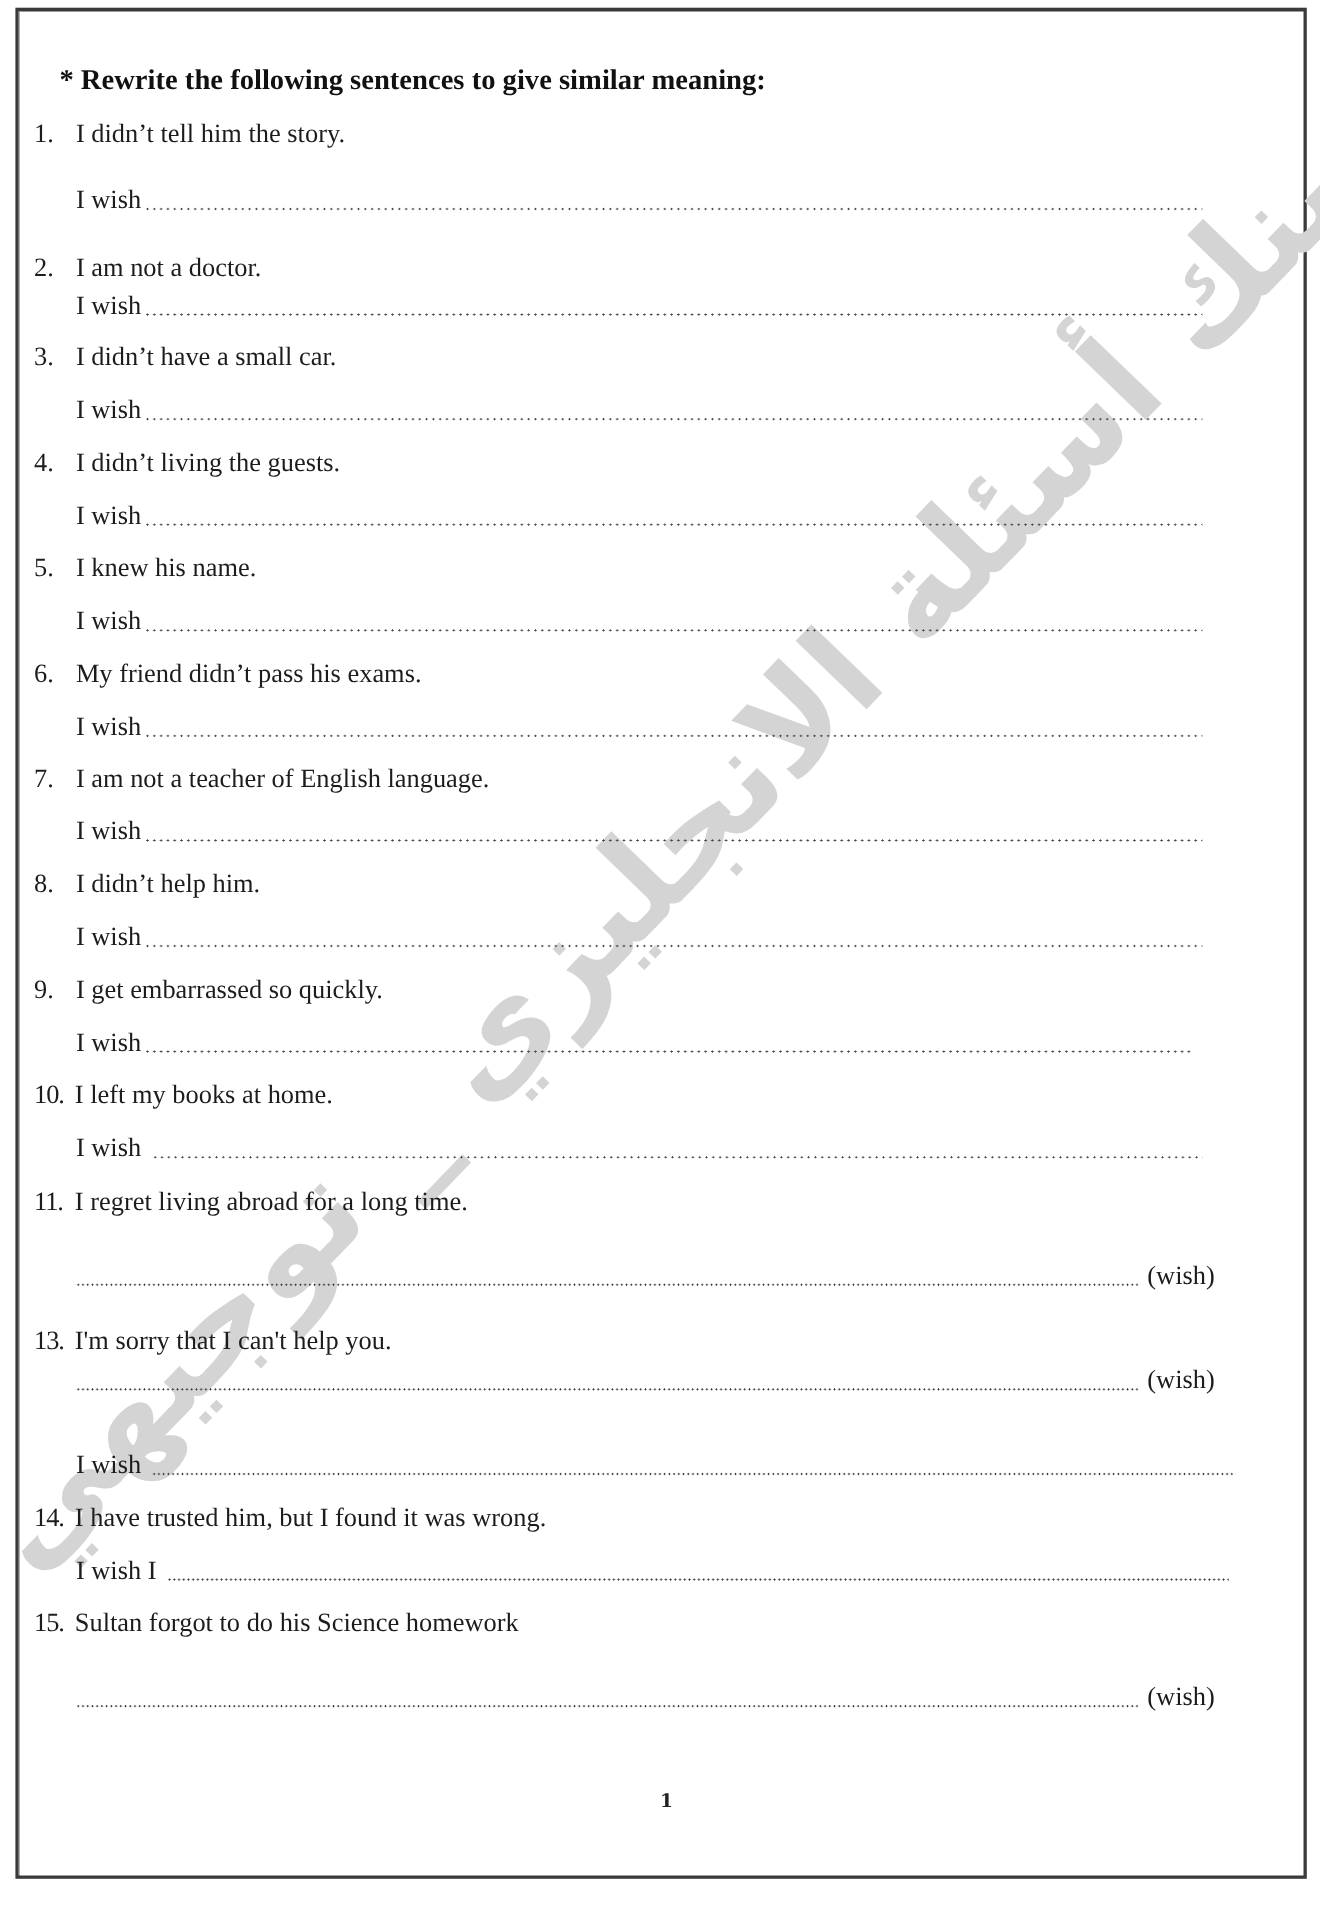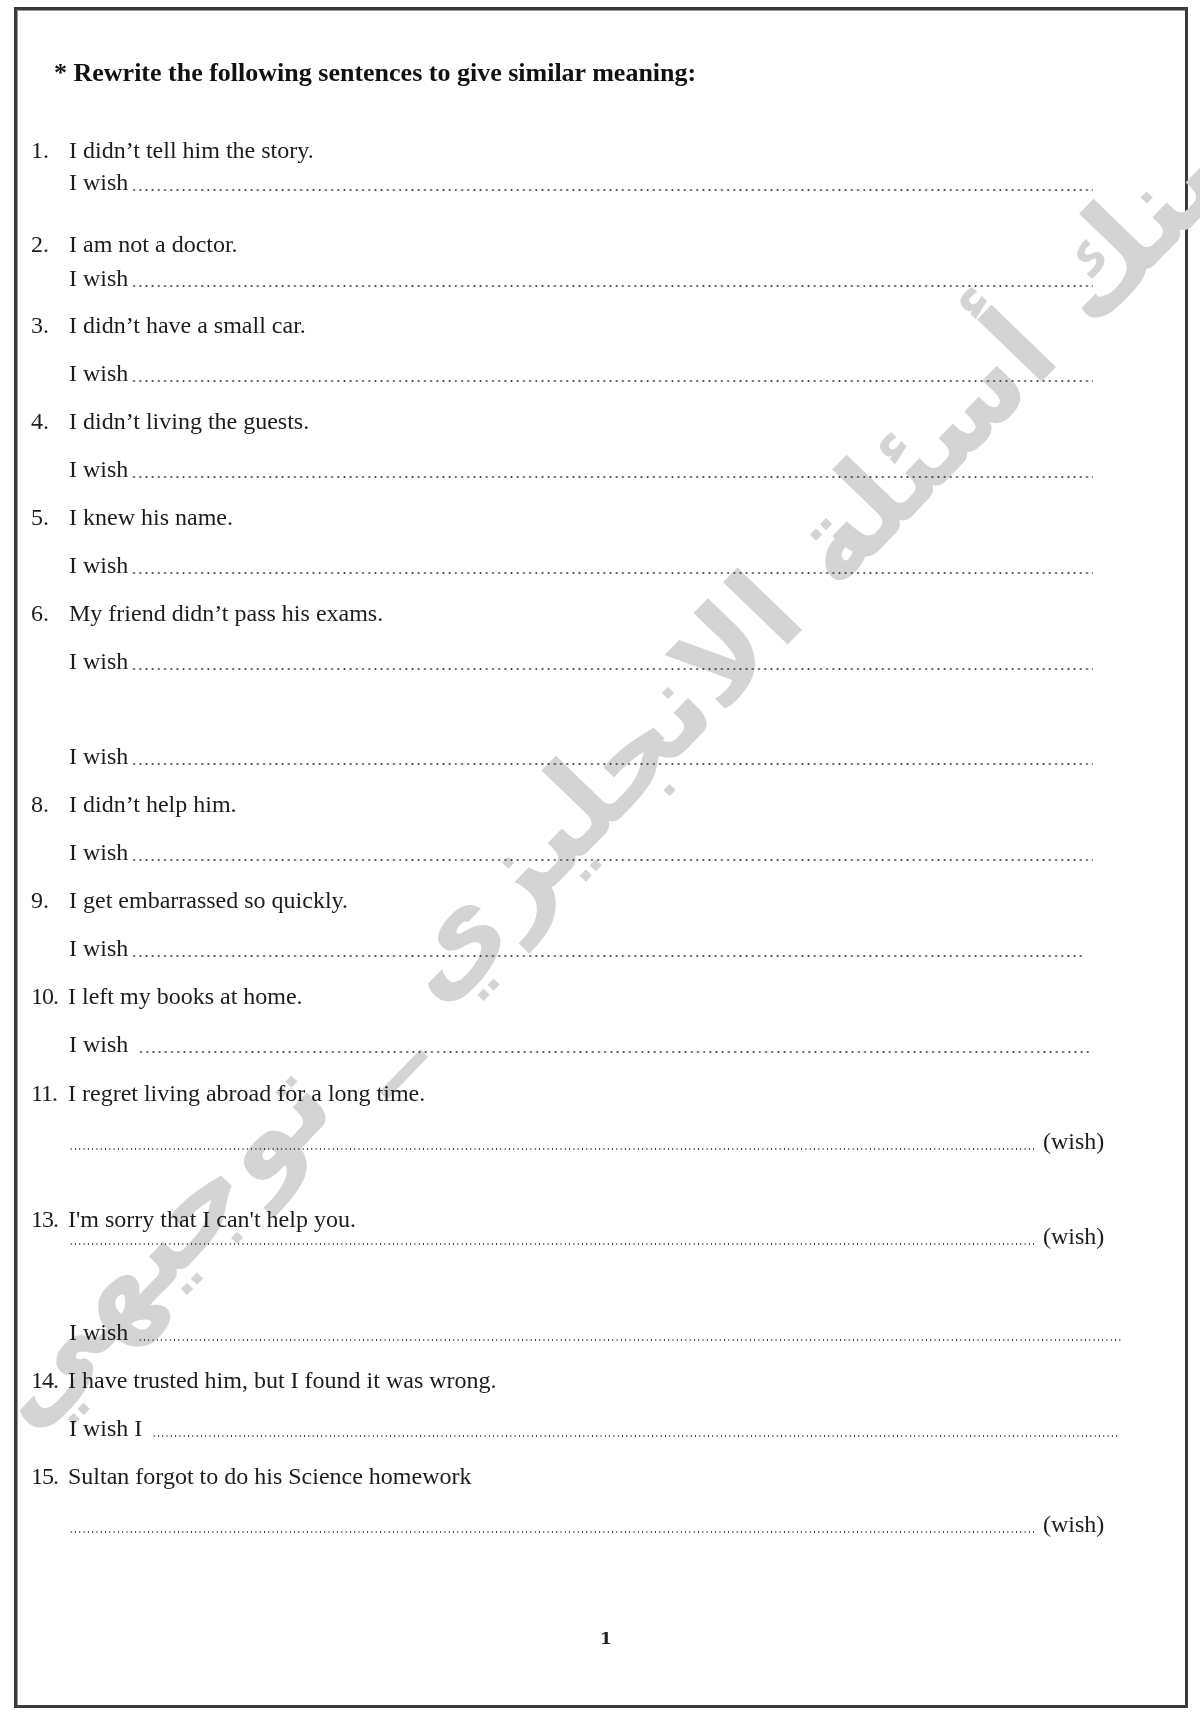--- a/index.html
+++ b/index.html
@@ -15,34 +15,34 @@
   .heading { position: absolute; left: 54px; top: 58px; font-size: 26px; font-weight: bold; color: #111; }
   .q { position: absolute; left: 31px; font-size: 24px; line-height: 28px; color: #1c1c1c; white-space: nowrap; }
   .q .num { display: inline-block; width: 38px; }
   .q.two .num { width: 37px; letter-spacing: -1px; font-family: Liberation Serif, serif; }
   .ans { position: absolute; left: 69px; font-size: 24px; line-height: 28px; color: #1c1c1c; white-space: nowrap;
          display: flex; align-items: flex-end; }
   .ans .dots { display: inline-block; height: 2px; margin-bottom: 5px; margin-left: 3px;
                background-image: radial-gradient(circle, #444 0.9px, transparent 1.1px);
                background-size: 6.2px 2px; background-repeat: repeat-x; }
   .ans .dots.fine { background-image: radial-gradient(circle, #333 0.8px, transparent 1px); background-size: 4.3px 2px; }
-  .ans .hint { margin-left: 8px; }
+  .ans .hint { margin-left: 8px; margin-top: 19px; }
   .page-number { position: absolute; left: 600px; top: 1628px; font-family: "DejaVu Serif", serif;
                  font-size: 17px; font-weight: bold; color: #222; }
 </style>
 </head>
 <body>
 
 <div class="page-frame"></div>
 <div class="watermark">بنك أسئلة الانجليزي _ توجيهي</div>
 
 <div class="content">
   <div class="heading">* Rewrite the following sentences to give similar meaning:</div>
 
-  <div class="q" style="top:136px">
+  <div class="q" style="top:108px">
     <span class="num">1.</span><span>I didn’t tell him the story.</span>
   </div>
   <div class="ans" style="top:168px">
     <span>I wish</span>
     <span class="dots" style="width:962px"></span>
   </div>
 
   <div class="q" style="top:230px">
     <span class="num">2.</span><span>I am not a doctor.</span>
   </div>
@@ -76,20 +76,23 @@
   </div>
 
   <div class="q" style="top:599px">
     <span class="num">6.</span><span>My friend didn’t pass his exams.</span>
   </div>
   <div class="ans" style="top:647px">
     <span>I wish</span>
     <span class="dots" style="width:962px"></span>
   </div>
 
+  <div class="q" style="top:694px">
+    <span class="num">7.</span><span>I am not a teacher of English language.</span>
+  </div>
   <div class="ans" style="top:742px">
     <span>I wish</span>
     <span class="dots" style="width:962px"></span>
   </div>
 
   <div class="q" style="top:790px">
     <span class="num">8.</span><span>I didn’t help him.</span>
   </div>
   <div class="ans" style="top:838px">
     <span>I wish</span>

